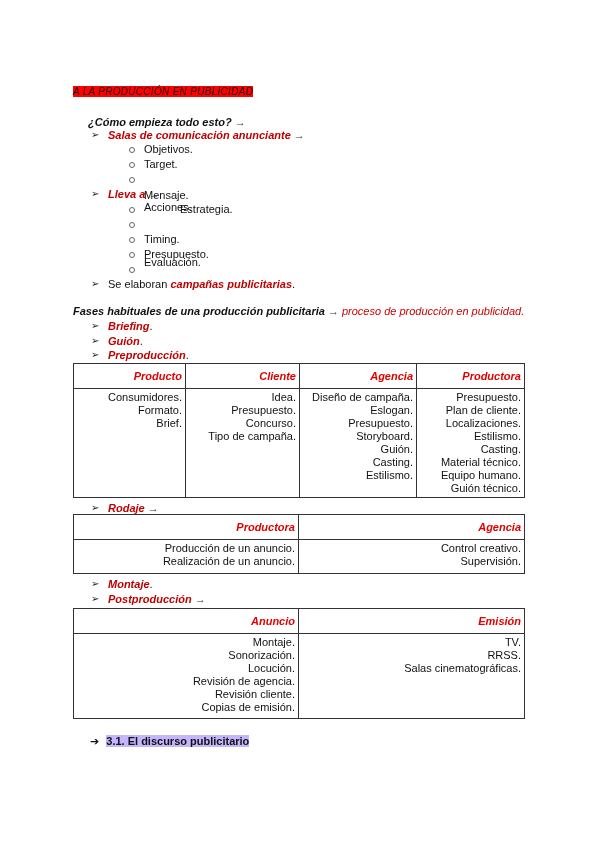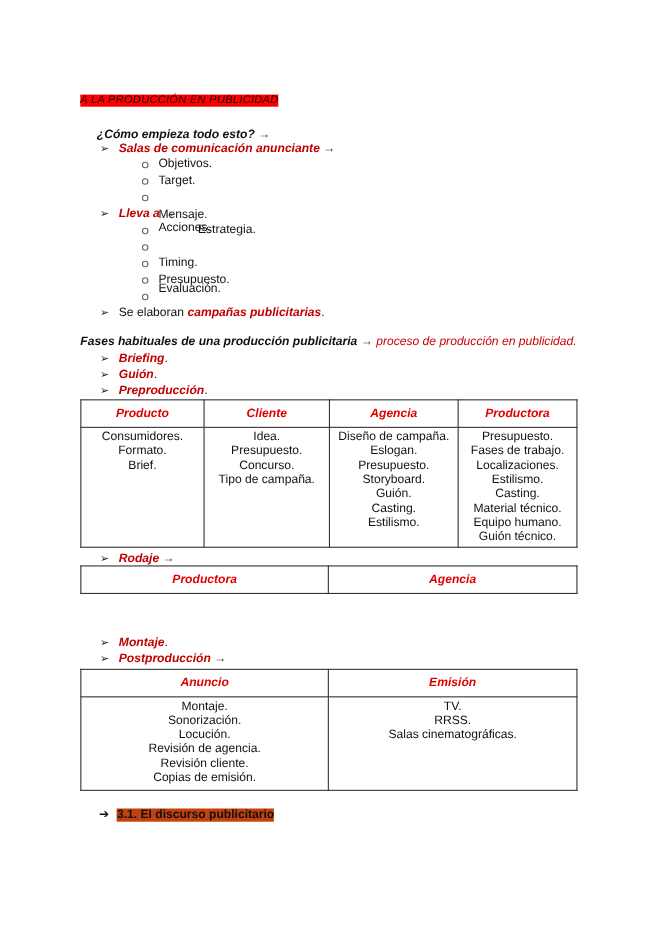--- a/index.html
+++ b/index.html
@@ -11,24 +11,24 @@
   .title span { background: #ff0000; color: #1a0000; }
   .line { position: absolute; white-space: nowrap; line-height: 14px; font-size: 11px; }
   .bi { font-weight: bold; font-style: italic; }
   .red { color: #c00000; }
   .redlight { color: #cc0000; font-style: italic; }
   .arrow { color: #333; }
   .bullet-arrow { position: absolute; font-size: 10px; color: #222; }
   .circle { display: inline-block; width: 4px; height: 4px; border: 1px solid #666; border-radius: 50%;
             position: absolute; }
   table { position: absolute; border-collapse: collapse; font-size: 11px; }
-  td, th { border: 1.5px solid #333; vertical-align: top; padding: 2px 3px; text-align: center; line-height: 13px; }
+  td, th { border: 1.5px solid #333; vertical-align: top; padding: 2px 3px; text-align: right; line-height: 13px; }
   th { font-weight: bold; font-style: italic; color: #e00000; height: 20px; vertical-align: middle; }
   td div { white-space: nowrap; }
-  .hl { background: #c2410c; font-weight: bold; }
+  .hl { background: #c4b5fd; font-weight: bold; }
 </style>
 </head>
 <body>
 
 <div class="page">
 
   <div class="title">
     <br>
     <span>A LA PRODUCCIÓN EN PUBLICIDAD</span>
   </div>
@@ -114,21 +114,21 @@
         <div>Diseño de campaña.</div>
         <div>Eslogan.</div>
         <div>Presupuesto.</div>
         <div>Storyboard.</div>
         <div>Guión.</div>
         <div>Casting.</div>
         <div>Estilismo.</div>
       </td>
       <td>
         <div>Presupuesto.</div>
-        <div>Fases de trabajo.</div>
+        <div>Plan de cliente.</div>
         <div>Localizaciones.</div>
         <div>Estilismo.</div>
         <div>Casting.</div>
         <div>Material técnico.</div>
         <div>Equipo humano.</div>
         <div>Guión técnico.</div>
       </td>
     </tr>
   </tbody>
     </table>
@@ -138,20 +138,30 @@
     <span class="bi red">Rodaje</span>
     <span class="arrow">→</span>
   </div>
 
   <table style="left:73px; top:514px; width:452px;">
     <tbody>
         <tr>
       <th style="width:218px;">Productora</th>
       <th>Agencia</th>
     </tr>
+    <tr style="height:34px;">
+      <td>
+        <div>Producción de un anuncio.</div>
+        <div>Realización de un anuncio.</div>
+      </td>
+      <td>
+        <div>Control creativo.</div>
+        <div>Supervisión.</div>
+      </td>
+    </tr>
   </tbody>
     </table>
 
   <span class="bullet-arrow" style="left:91px; top:578px;">➢</span>
   <div class="line" style="left:108px; top:577px;">
     <span class="bi red">Montaje</span>.
   </div>
 
   <span class="bullet-arrow" style="left:91px; top:593px;">➢</span>
   <div class="line" style="left:108px; top:592px;">

